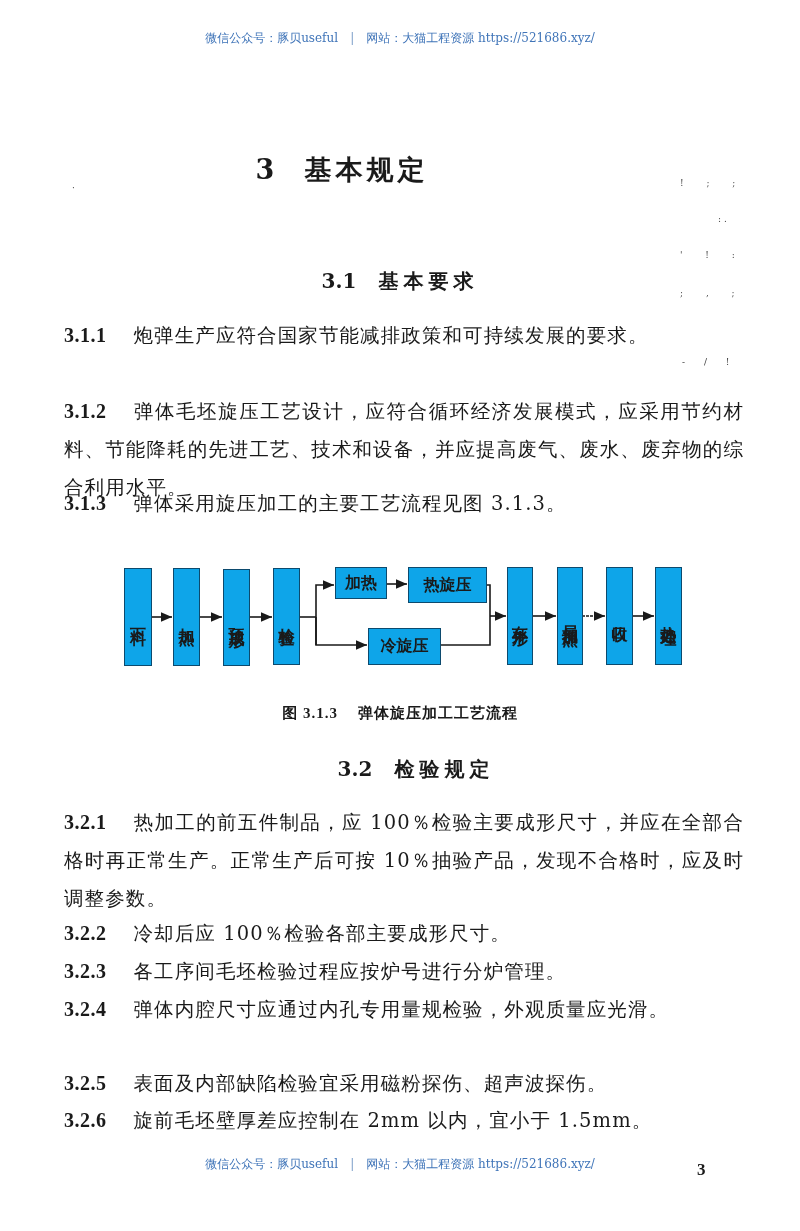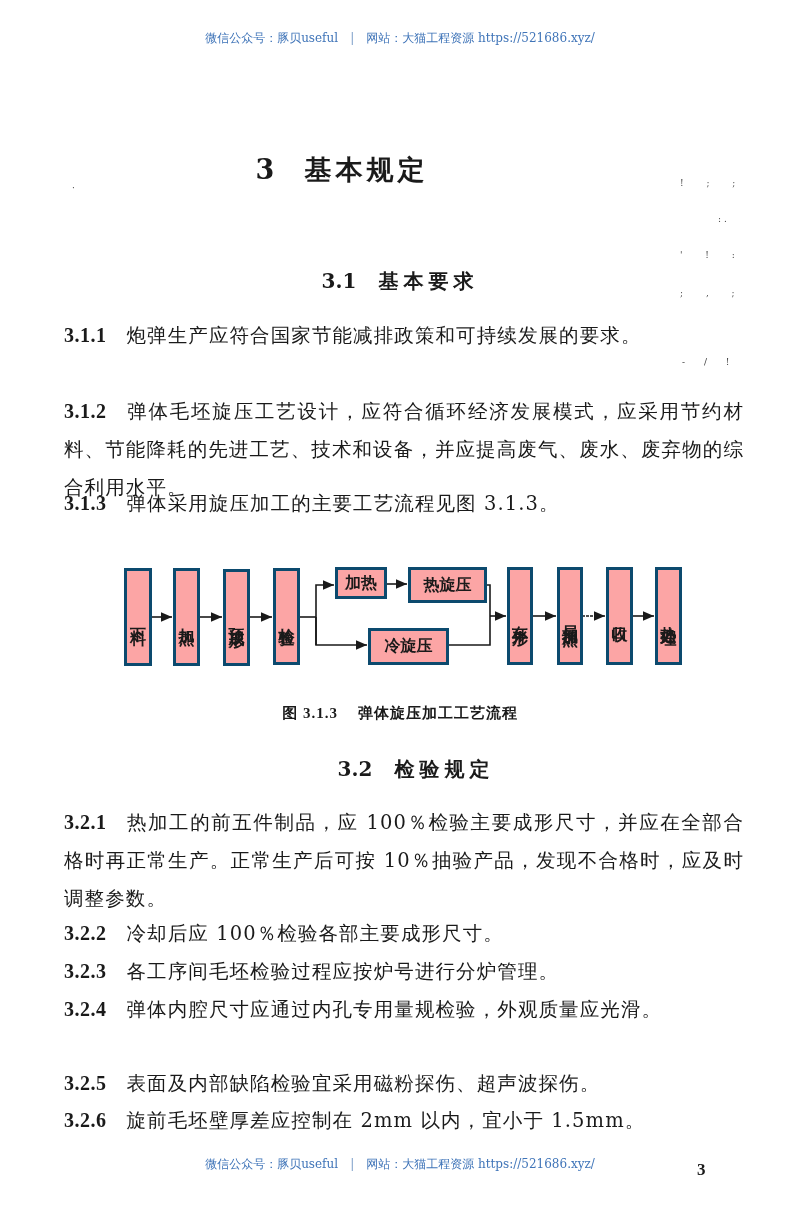--- a/index.html
+++ b/index.html
@@ -12,28 +12,28 @@
   .wm-top { top: 30px; }
   .wm-bottom { top: 1156px; }
   .chapter-title { position: absolute; top: 152px; left: 0; width: 684px; text-align: center;
                    font-size: 27px; font-weight: bold; letter-spacing: 4px; }
   .chapter-title .num { margin-right: 26px; }
   .section-title { position: absolute; left: 0; width: 800px; text-align: center;
                    font-size: 20px; font-weight: bold; letter-spacing: 5px; }
   .section-title .num { margin-right: 22px; letter-spacing: 0; margin-top: 23px; }
   .para { position: absolute; left: 64px; width: 680px; font-size: 19.5px; line-height: 38px;
           text-align: justify; letter-spacing: 1.1px; }
-  .para .clause { font-weight: bold; margin-right: 20px; letter-spacing: 0.5px;
+  .para .clause { font-weight: bold; margin-right: 27px; letter-spacing: 0.5px;
                   font-family: "Liberation Serif", "DejaVu Serif", serif; font-size: 20px; }
   .caption { position: absolute; top: 704px; left: 0; width: 800px; text-align: center;
              font-size: 15px; font-weight: bold; letter-spacing: 1px; }
   .caption .num { margin-right: 20px; font-family: "Liberation Serif", serif; font-size: 15px; text-align: right; }
   .flow { position: absolute; left: 0; top: 0; width: 800px; height: 1231px; pointer-events: none; }
-  .box { position: absolute; border: 3px solid #0c4a6e; box-sizing: border-box;
-         display: flex; align-items: center; justify-content: center; background: #fca5a5;
+  .box { position: absolute; border: 1px solid #0c4a6e; box-sizing: border-box;
+         display: flex; align-items: center; justify-content: center; background: #0ea5e9;
          font-size: 16px; font-weight: bold; font-family: "DejaVu Sans", sans-serif; }
   .box.v { flex-direction: column; }
   .box.v span { display: block; writing-mode: vertical-rl; text-orientation: upright;
                 letter-spacing: 2px; line-height: 1; }
   .mark { position: absolute; font-size: 9px; color: #444; }
   .page-num { position: absolute; top: 1160px; left: 697px; font-size: 17px; font-weight: bold;
               color: #1a1a1a; font-family: "Liberation Serif", serif; }
 </style>
 </head>
 <body>
@@ -103,21 +103,21 @@
     </div>
   <div class="box v" style="left:273px;top:568px;width:27px;height:97px;">
       <span>检验</span>
     </div>
   <div class="box" style="left:335px;top:567px;width:52px;height:32px;">
       <span>加热</span>
     </div>
   <div class="box" style="left:408px;top:567px;width:79px;height:36px;">
       <span>热旋压</span>
     </div>
-  <div class="box" style="left:368px;top:628px;width:81px;height:37px;">
+  <div class="box" style="left:368px;top:628px;width:73px;height:37px;">
       <span>冷旋压</span>
     </div>
   <div class="box v" style="left:507px;top:567px;width:26px;height:98px;">
       <span>车外形</span>
     </div>
   <div class="box v" style="left:557px;top:567px;width:26px;height:98px;">
       <span>局部加热</span>
     </div>
   <div class="box v" style="left:606px;top:567px;width:27px;height:98px;">
       <span>收口</span>

